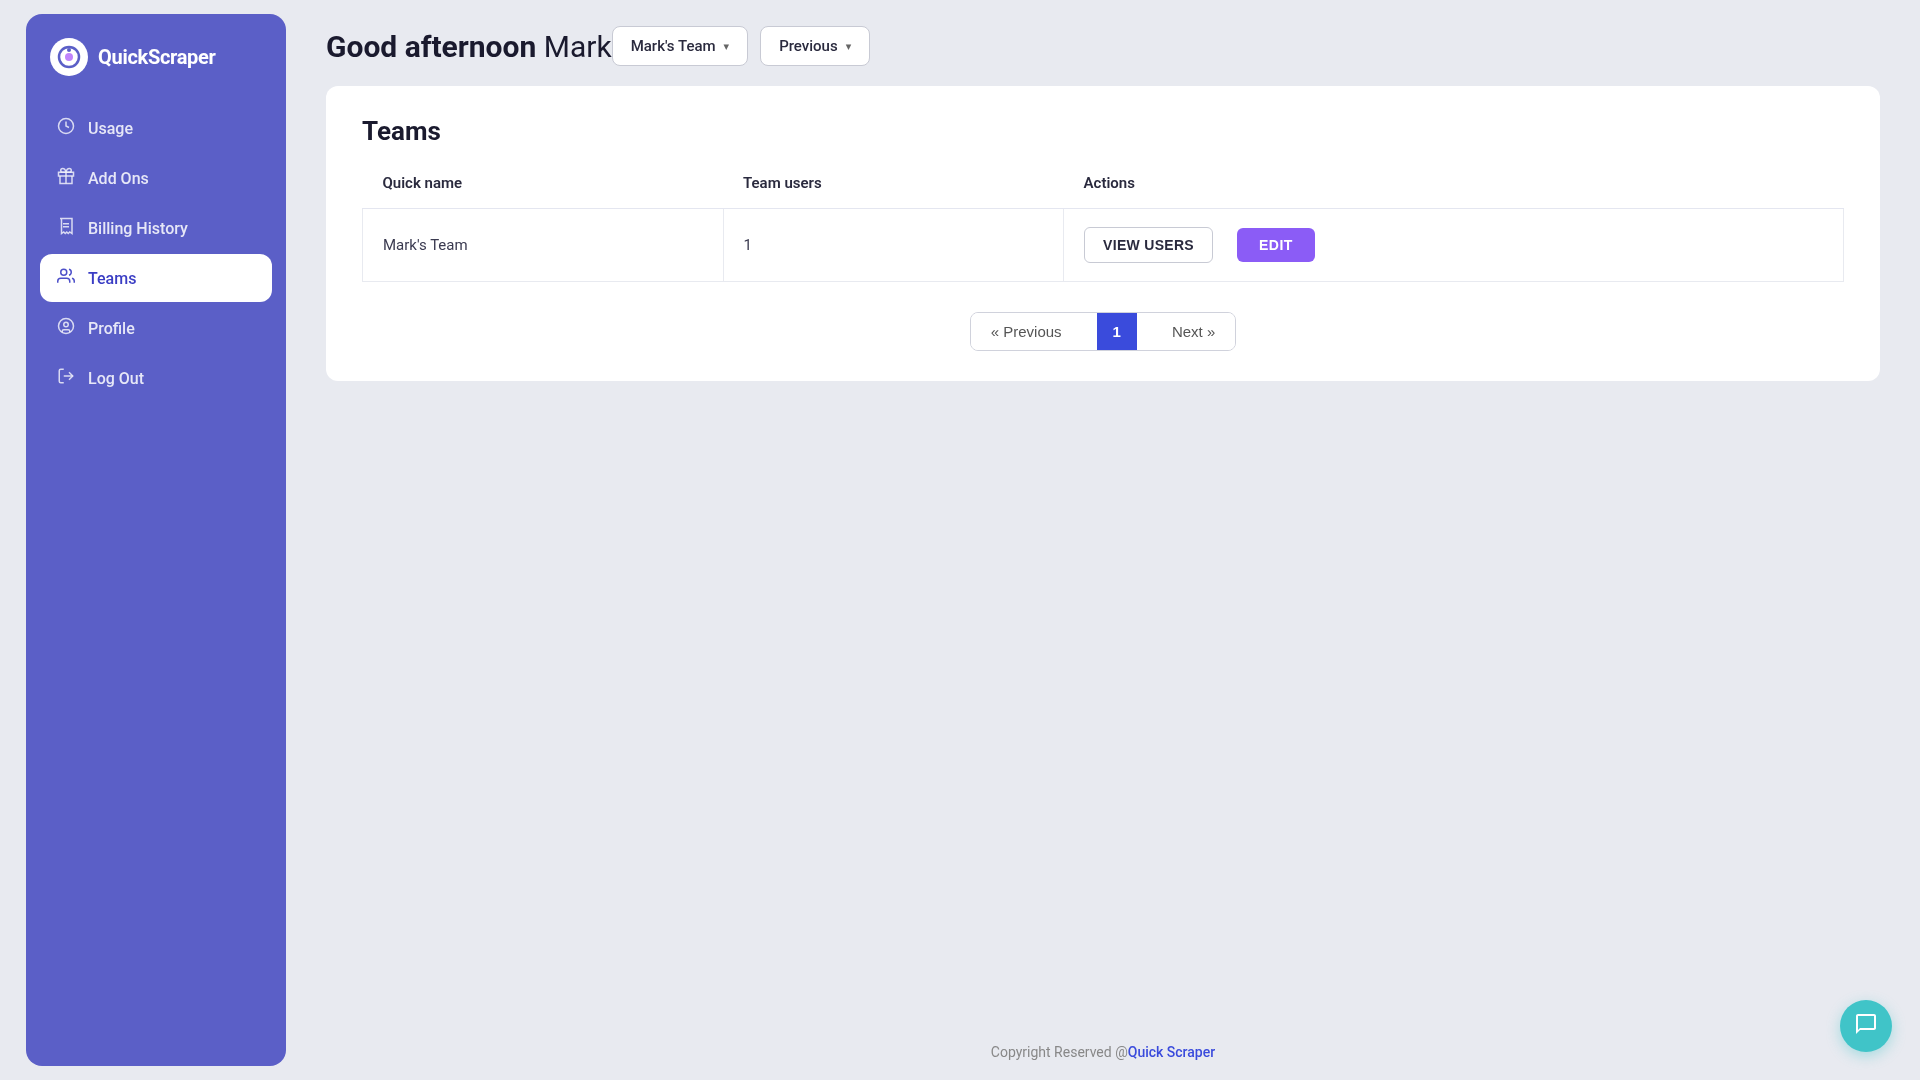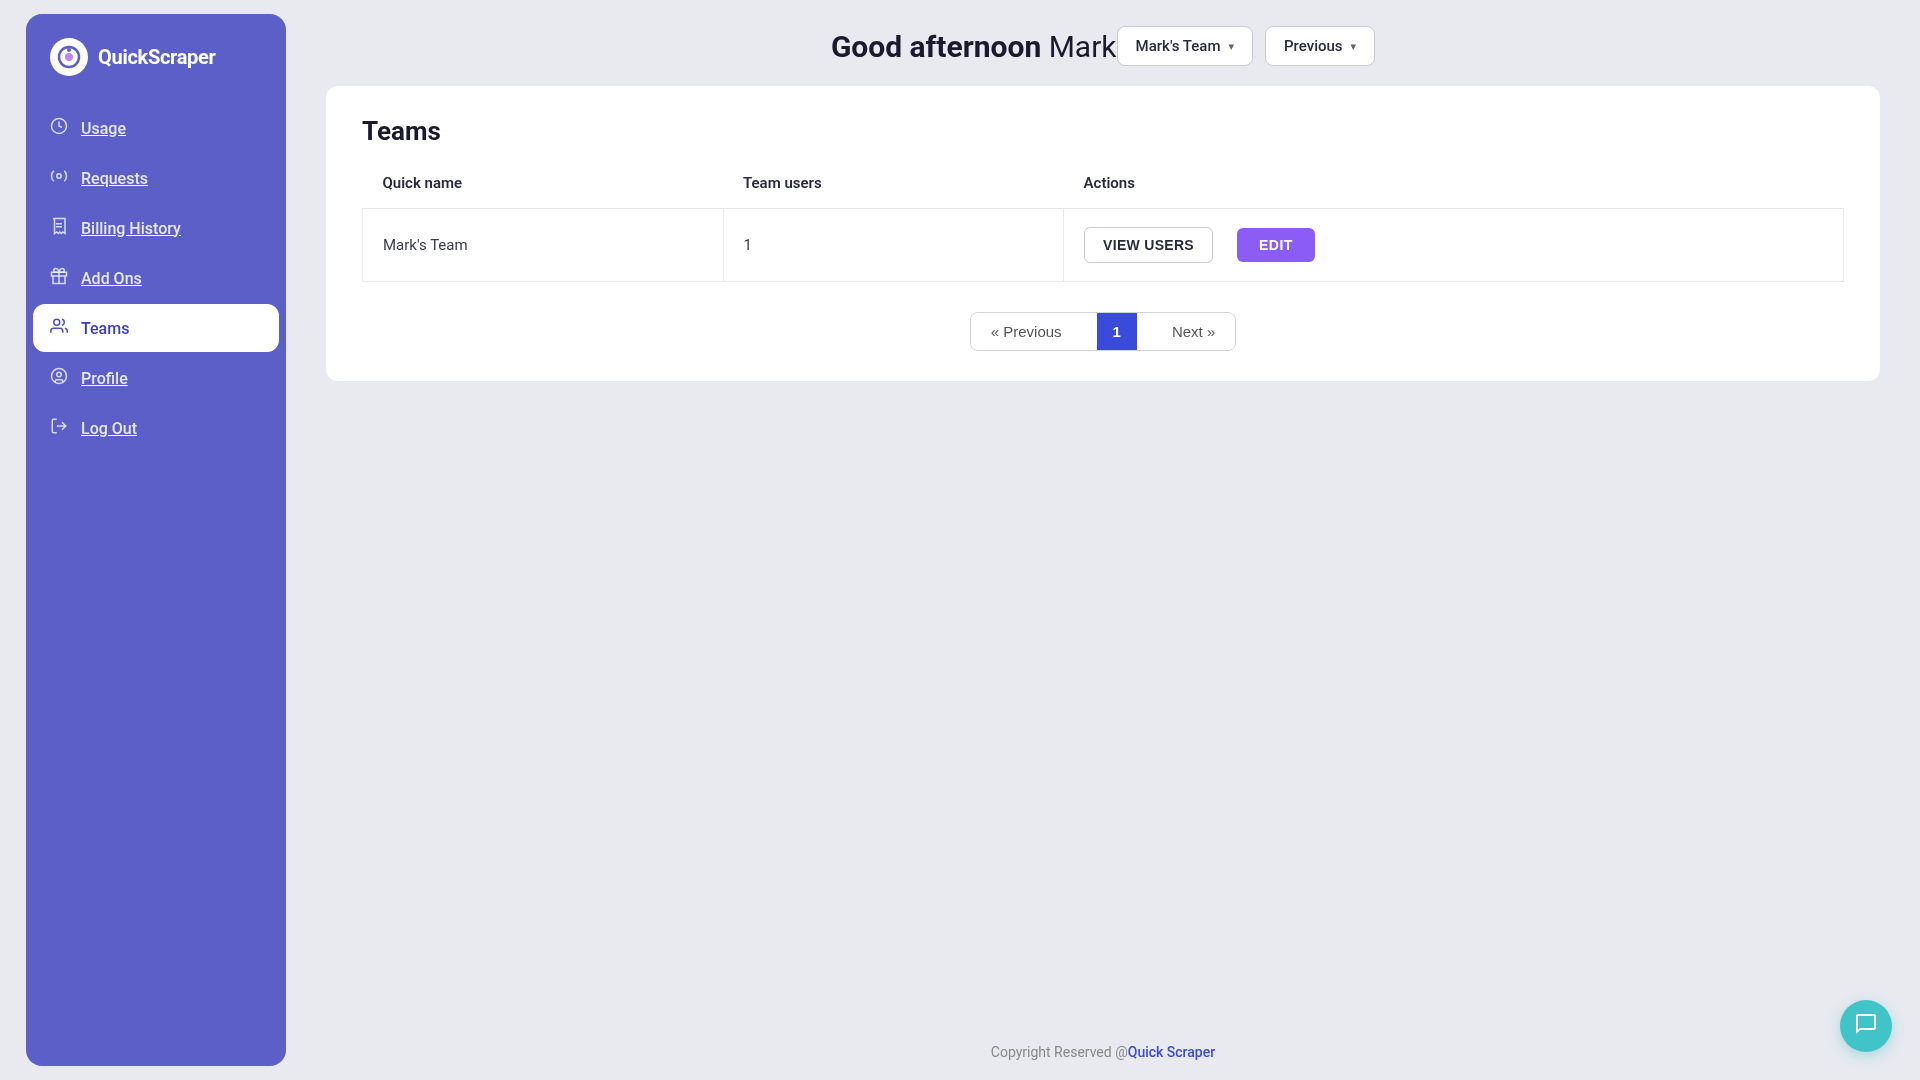--- a/index.html
+++ b/index.html
@@ -46,22 +46,21 @@
     .logo-text {
       font-size: 20px;
       font-weight: 700;
       color: white;
       letter-spacing: -0.3px;
     }
     .sidebar-nav {
       display: flex;
       flex-direction: column;
       gap: 2px;
-      padding: 0 7px;
-      text-decoration: underline;
+      padding: 0 14px;
     }
     .nav-item {
       display: flex;
       align-items: center;
       gap: 12px;
       padding: 13px 16px;
       border-radius: 12px;
       cursor: pointer;
       color: rgba(255,255,255,0.85);
       font-size: 16px;
@@ -85,21 +84,21 @@
       display: flex;
       flex-direction: column;
       padding: 0;
       overflow: auto;
     }
 
     
     .header {
       display: flex;
       align-items: center;
-      justify-content: center;
+      justify-content: flex-start;
       padding: 26px 40px 20px 40px;
     }
     .header-greeting {
       font-size: 30px;
       font-weight: 400;
       color: #1a1a2e;
     }
     .header-greeting strong {
       font-weight: 700;
     }
@@ -286,52 +285,43 @@
     <div class="nav-item">
       <span class="nav-icon">
         <svg width="18" height="18" viewBox="0 0 24 24" fill="none" stroke="currentColor" stroke-width="2">
             <circle cx="12" cy="12" r="10"></circle>
             <polyline points="12 6 12 12 16 14"></polyline>
           </svg>
       </span>
       <span>Usage</span>
     </div>
 
-    <div class="nav-item">
-      <span class="nav-icon">
-        <svg width="18" height="18" viewBox="0 0 24 24" fill="none" stroke="currentColor" stroke-width="2">
-            <circle cx="12" cy="12" r="3"></circle>
-            <path d="M19.07 4.93a10 10 0 010 14.14M4.93 4.93a10 10 0 000 14.14"></path>
-          </svg>
-      </span>
-      <span>Requests</span>
-    </div>
-
-    <div class="nav-item">
-      <span class="nav-icon">
-        <svg width="18" height="18" viewBox="0 0 24 24" fill="none" stroke="currentColor" stroke-width="2">
-            <path d="M4 2h16v20l-3-2-2 2-2-2-2 2-2-2-3 2V2z"></path>
-            <line x1="8" y1="9" x2="16" y2="9"></line>
-            <line x1="8" y1="13" x2="16" y2="13"></line>
-          </svg>
-      </span>
-      <span>Billing History</span>
-    </div>
 
     <div class="nav-item">
       <span class="nav-icon">
         <svg width="18" height="18" viewBox="0 0 24 24" fill="none" stroke="currentColor" stroke-width="2">
             <polyline points="20 12 20 22 4 22 4 12"></polyline>
             <rect x="2" y="7" width="20" height="5"></rect>
             <line x1="12" y1="22" x2="12" y2="7"></line>
             <path d="M12 7H7.5a2.5 2.5 0 010-5C11 2 12 7 12 7z"></path>
             <path d="M12 7h4.5a2.5 2.5 0 000-5C13 2 12 7 12 7z"></path>
           </svg>
       </span>
       <span>Add Ons</span>
+    </div>
+
+    <div class="nav-item">
+      <span class="nav-icon">
+        <svg width="18" height="18" viewBox="0 0 24 24" fill="none" stroke="currentColor" stroke-width="2">
+            <path d="M4 2h16v20l-3-2-2 2-2-2-2 2-2-2-3 2V2z"></path>
+            <line x1="8" y1="9" x2="16" y2="9"></line>
+            <line x1="8" y1="13" x2="16" y2="13"></line>
+          </svg>
+      </span>
+      <span>Billing History</span>
     </div>
 
     <div class="nav-item active">
       <span class="nav-icon">
         <svg width="18" height="18" viewBox="0 0 24 24" fill="none" stroke="currentColor" stroke-width="2">
             <path d="M17 21v-2a4 4 0 00-4-4H5a4 4 0 00-4 4v2"></path>
             <circle cx="9" cy="7" r="4"></circle>
             <path d="M23 21v-2a4 4 0 00-3-3.87"></path>
             <path d="M16 3.13a4 4 0 010 7.75"></path>
           </svg>

